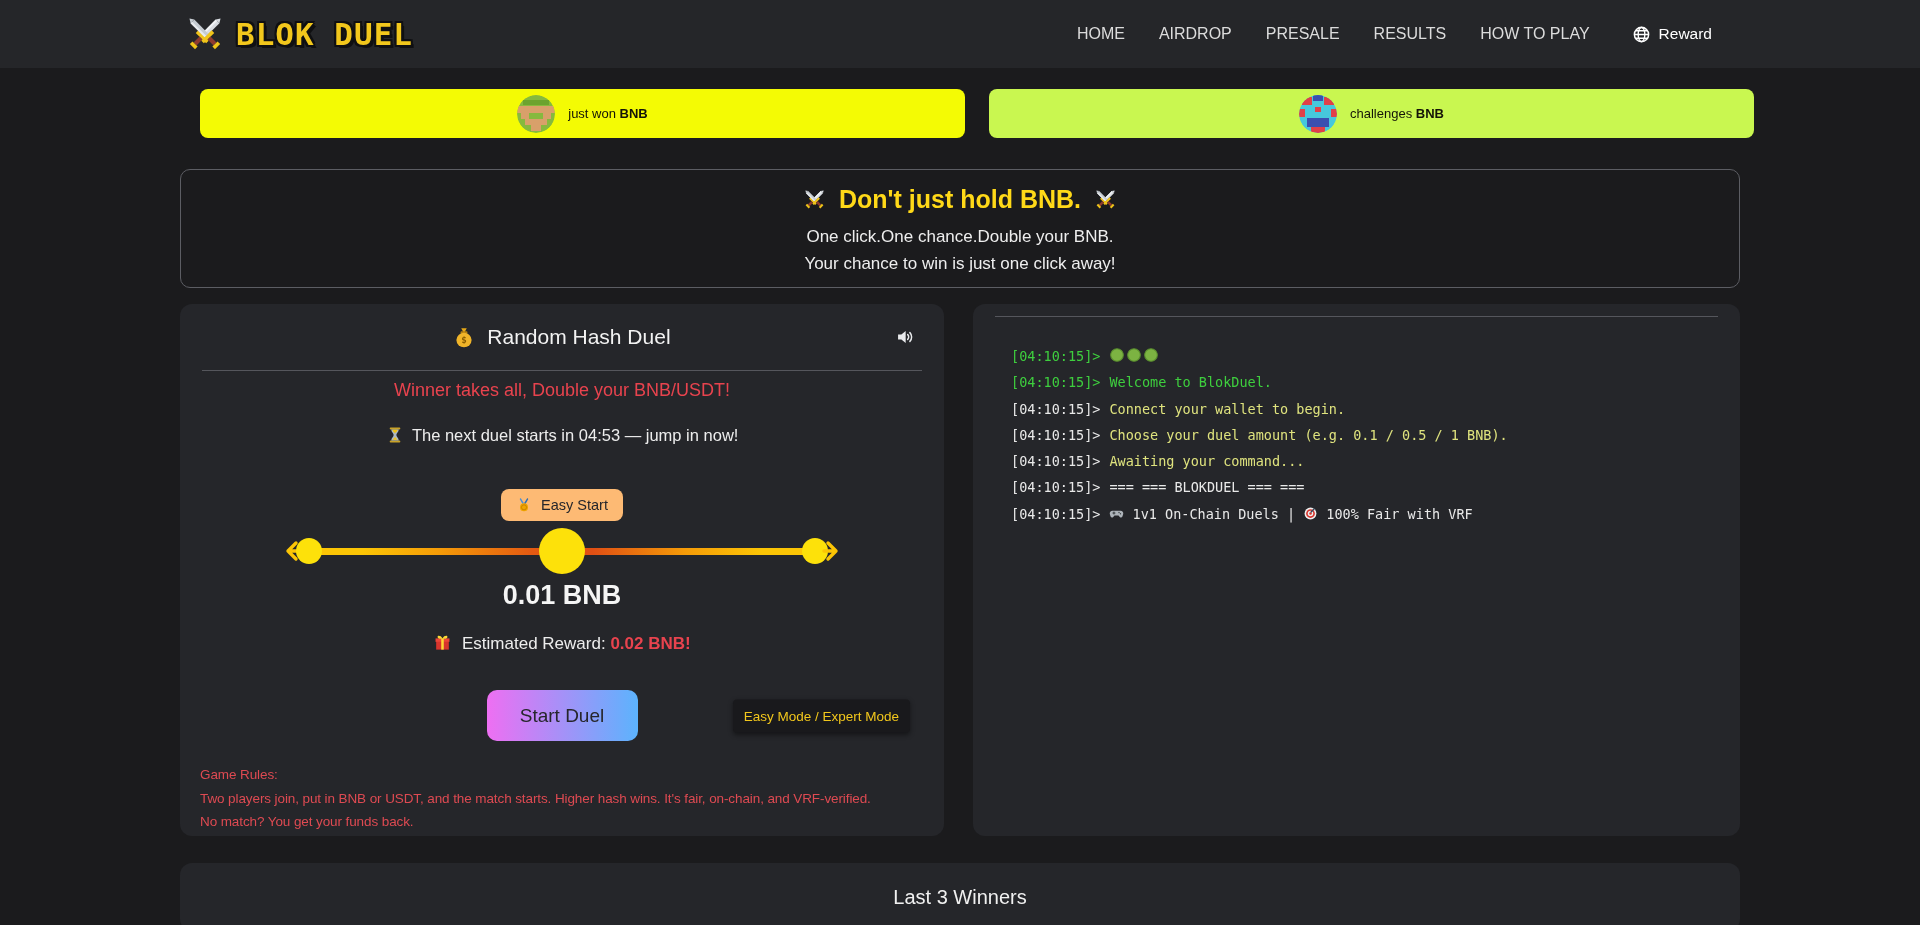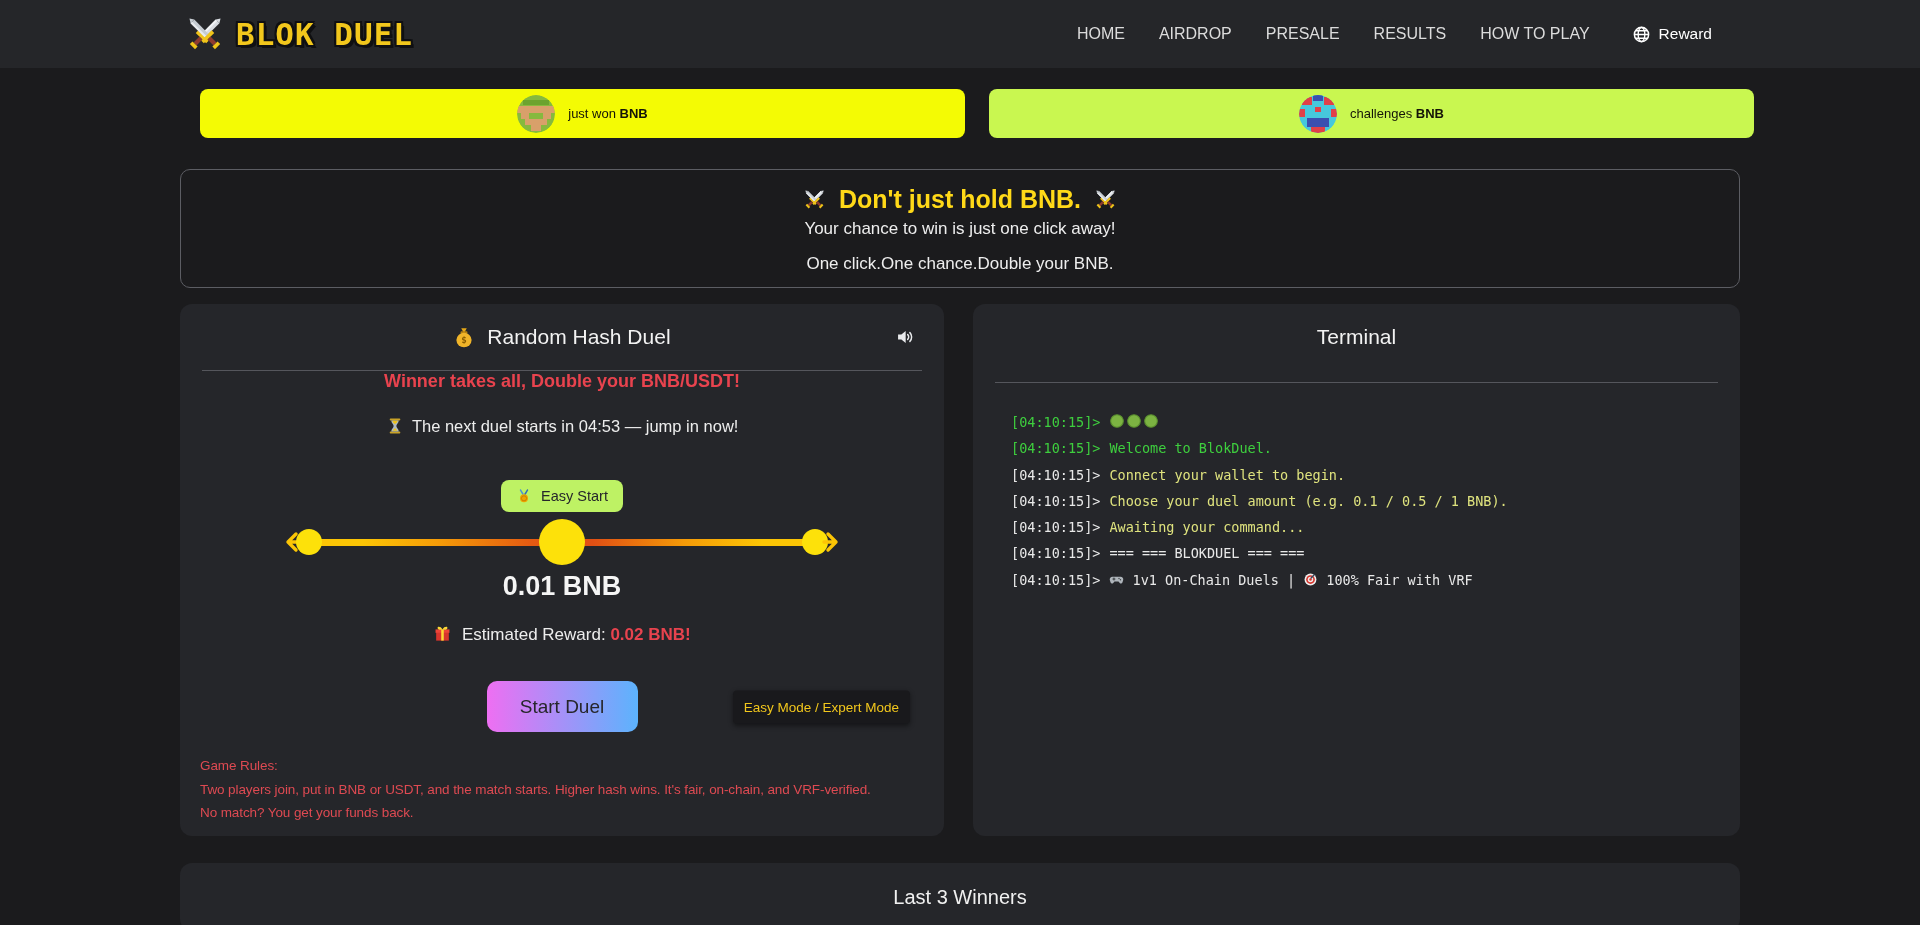--- a/index.html
+++ b/index.html
@@ -67,27 +67,27 @@
   .term-card { width:767px; padding:0 20px; }
 
   .card-head { height:66px; display:flex; align-items:center; justify-content:center; position:relative; }
   .card-title { font-size:21px; color:#f2f2f2; }
   .card-title .ic { width:22px; height:22px; vertical-align:-4px; margin-right:6px; }
   .sound-btn { position:absolute; right:8px; top:50%; transform:translateY(-50%);
                background:none; border:none; cursor:pointer; }
   .sound-btn .ic { width:21px; height:21px; }
   .divider { border-top:1px solid #55565c; margin:0 2px; }
 
-  .duel-sub { text-align:center; font-size:18px; font-weight:bold; color:var(--danger-red,#e8434e); line-height:21px; }
+  .duel-sub { margin-top:9px; text-align:center; font-size:18px; font-weight:normal; color:var(--danger-red,#e8434e); line-height:21px; }
   .countdown { margin-top:24px; text-align:center; font-size:16.5px; line-height:20px; color:#ededed; }
   .countdown .ic { width:18px; height:18px; vertical-align:-3px; margin-right:4px; }
 
   .easy-row { margin-top:44px; text-align:center; }
   .easy-btn {
-    background:#bef264; color:#26262b; border:none; cursor:pointer;
+    background:#fdba74; color:#26262b; border:none; cursor:pointer;
     font-size:14.5px; font-family:inherit; padding:8px 15px; border-radius:8px;
   }
   .easy-btn .ic { width:16px; height:16px; vertical-align:-3px; margin-right:5px; }
 
   .slider { margin:6px auto 0; width:560px; height:48px; position:relative; }
   .sl-arrow { position:absolute; top:9px; width:30px; height:30px; cursor:pointer; }
   .sl-arrow.left  { left:0; }
   .sl-arrow.right { right:0; }
   .sl-track {
     position:absolute; left:24px; right:24px; top:21px; height:7px; border-radius:4px;
@@ -254,22 +254,22 @@
           </g>
           <g transform="rotate(-45 22 22)">
             <polygon points="19.5,5 24.5,5 22,1" fill="#c6ccd2"></polygon>
             <rect x="19.5" y="5" width="5" height="19" fill="#c6ccd2"></rect>
             <rect x="19.5" y="5" width="2" height="19" fill="#e8ebee"></rect>
             <rect x="15" y="24" width="14" height="3.5" fill="#f0c419"></rect>
             <rect x="20" y="27.5" width="4" height="8" fill="#8d3b2f"></rect>
             <rect x="18.5" y="35.5" width="7" height="3.5" fill="#f0c419"></rect>
           </g>
         </svg></div>
+    <div class="hero-line first">One click.One chance.Double your BNB.</div>
     <div class="hero-line">Your chance to win is just one click away!</div>
-    <div class="hero-line first">One click.One chance.Double your BNB.</div>
   </section>
 
   <div class="cards">
 
     <section class="card duel-card">
       <div class="card-head">
         <span class="card-title"><svg class="ic ic-bag" viewBox="0 0 24 24">
               <path d="M9 2.5h6l-2.2 4h-1.6z" fill="#e6a817"></path>
               <rect x="8.2" y="5.6" width="7.6" height="2.6" rx="1.2" fill="#b98312"></rect>
               <ellipse cx="12" cy="15.3" rx="8.3" ry="7.9" fill="#f0b429"></ellipse>
@@ -327,23 +327,20 @@
       </div>
 
       <div class="rules">
         <div>Game Rules:</div>
         <div>Two players join, put in BNB or USDT, and the match starts. Higher hash wins. It's fair, on-chain, and VRF-verified.</div>
         <div>No match? You get your funds back.</div>
       </div>
     </section>
 
     <section class="card term-card">
-      <div class="card-head">
-        <span class="card-title">Terminal</span>
-      </div>
       <div class="term-divider"></div>
       <div class="term-out">
           <div class="t-line green"><span class="t-time">[04:10:15]&gt;</span><span class="t-msg"><svg class="ic ic-dot" viewBox="0 0 24 24">
                 <circle cx="12" cy="12" r="9.5" fill="#7cb342" stroke="#5a8f2e" stroke-width="1.6"></circle>
               </svg><svg class="ic ic-dot" viewBox="0 0 24 24">
                 <circle cx="12" cy="12" r="9.5" fill="#7cb342" stroke="#5a8f2e" stroke-width="1.6"></circle>
               </svg><svg class="ic ic-dot" viewBox="0 0 24 24">
                 <circle cx="12" cy="12" r="9.5" fill="#7cb342" stroke="#5a8f2e" stroke-width="1.6"></circle>
               </svg></span></div>
           <div class="t-line green"><span class="t-time">[04:10:15]&gt;</span><span class="t-msg">Welcome to BlokDuel.</span></div>

